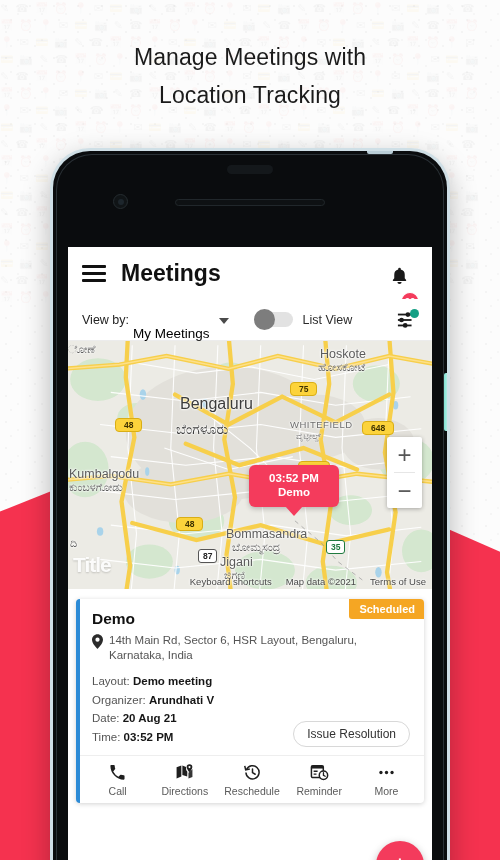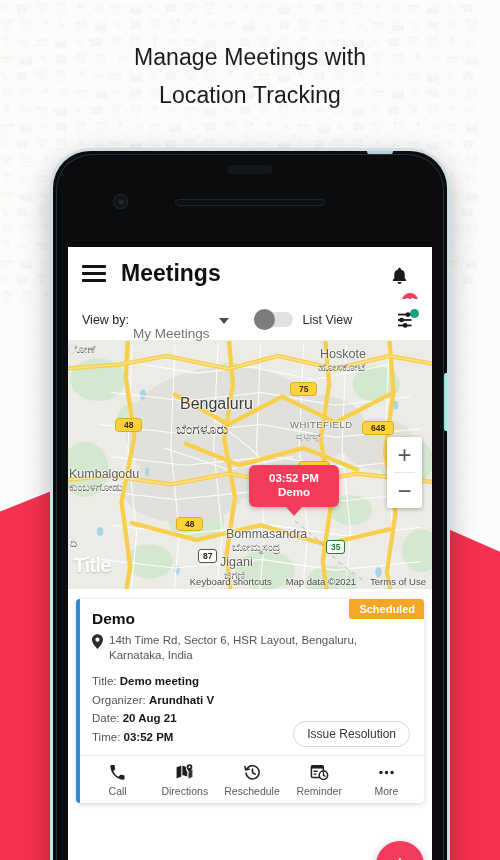--- a/index.html
+++ b/index.html
@@ -114,21 +114,21 @@
     font-size:9px; font-weight:bold; display:flex; align-items:center; justify-content:center;
     padding:0 3px; border:1.5px solid #fff;margin-top:36px;
   }
 
   
   .filterbar{
     height:42px; background:#fff; display:flex; align-items:center;
     padding:0 14px; border-bottom:1px solid #ececec; position:relative;
   }
   .viewby-label{ font-size:12.5px; color:#222; }
-  .viewby-value{ font-size:13.5px; color:#737373; margin-left:4px;margin-top:28px; }
+  .viewby-value{ font-size:13.5px; color:#000000; margin-left:4px;margin-top:28px; }
   .caret{
     width:0; height:0; border-left:5px solid transparent; border-right:5px solid transparent;
     border-top:6px solid #4a4a4a; margin-left:9px; margin-top:2px;
   }
   .toggle{
     margin-left:27px; width:37px; height:15px; background:#e2e2e2; border-radius:9px; position:relative; cursor:pointer;
   }
   .toggle .knob{
     position:absolute; left:-2px; top:-3px; width:21px; height:21px;
     background:#7d7d7d; border-radius:50%;
@@ -441,25 +441,25 @@
 
       <div class="card-area">
         <div class="card">
           <div class="status-badge">Scheduled</div>
           <div class="card-body">
             <div class="card-title">Demo</div>
             <div class="addr-row">
               <svg width="11" height="15" viewBox="0 0 12 16" style="flex:none;margin-top:1px">
                 <path fill="#2b2b2b" d="M6 0C2.7 0 0 2.7 0 6c0 4.4 6 10 6 10s6-5.6 6-10c0-3.3-2.7-6-6-6zm0 8.3A2.3 2.3 0 1 1 6 3.7a2.3 2.3 0 0 1 0 4.6z"></path>
               </svg>
-              <div class="addr-text">14th Time Rd, Sector 6, HSR Layout, Bengaluru, Karnataka, India</div>
+              <div class="addr-text">14th Main Rd, Sector 6, HSR Layout, Bengaluru, Karnataka, India</div>
             </div>
             <div class="kv-grid">
               <div class="kv">
-                <span>Title:</span>
+                <span>Layout:</span>
                 <b>Demo meeting</b>
               </div>
               <div class="kv">
                 <span>Organizer:</span>
                 <b>Arundhati V</b>
               </div>
               <div class="kv">
                 <span>Date:</span>
                 <b>20 Aug 21</b>
               </div>

